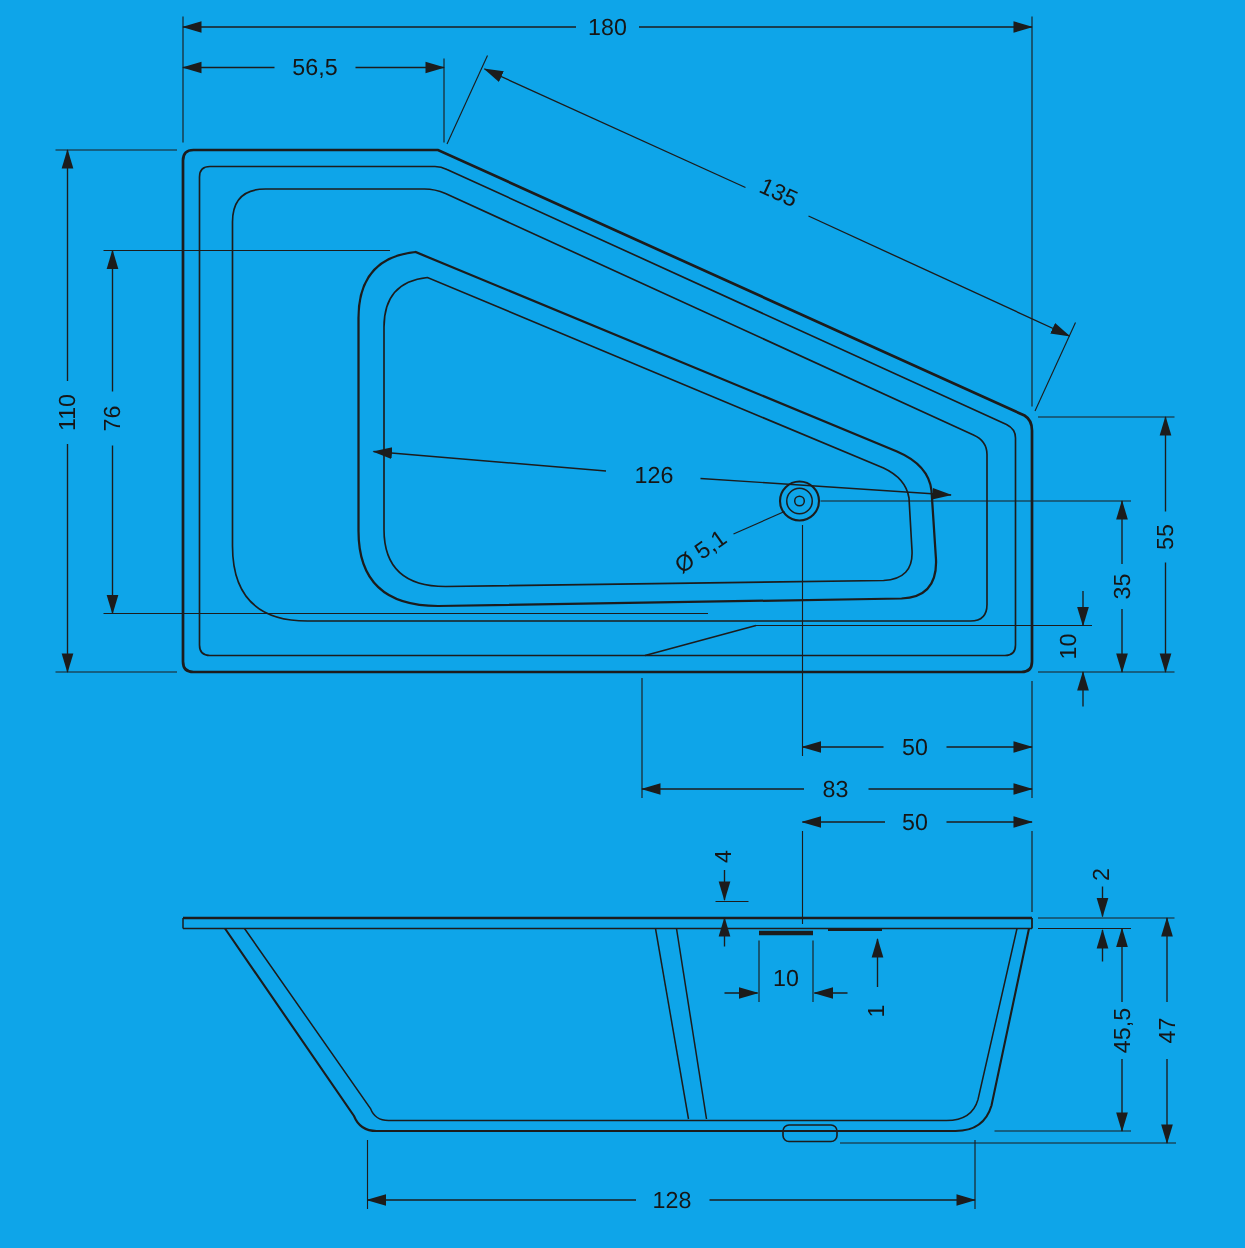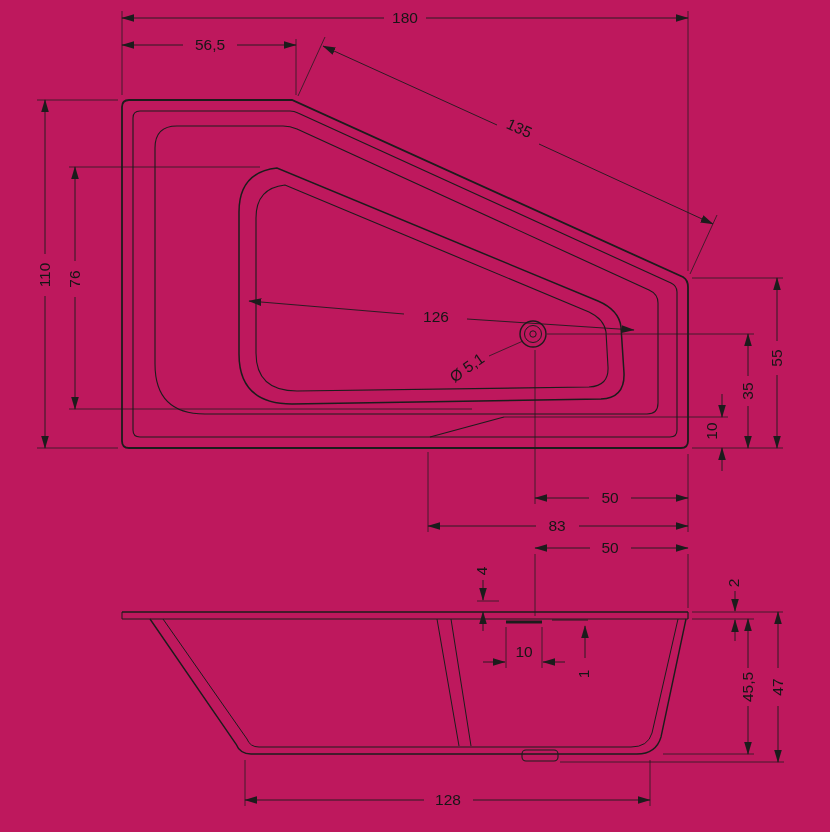--- a/index.html
+++ b/index.html
@@ -1,16 +1,16 @@
 <!DOCTYPE html>
 <html><head>
 <meta charset="utf-8">
 <style>
   html,body{margin:0;padding:0;background:#ffffff;}
-  .canvas{width:830px;height:832px;background:#be185d;position:relative;overflow:hidden;}
+  .canvas{width:830px;height:832px;background:#0ea5e9;position:relative;overflow:hidden;}
   svg{display:block;}
   text{font-family:"Liberation Sans", sans-serif;font-size:15.5px;fill:#161616;}
   .outline{fill:none;stroke:#1c1c1c;}
   .dim{stroke:#1c1c1c;stroke-width:0.9;fill:none;}
   .ext{stroke:#1c1c1c;stroke-width:0.75;fill:none;}
 </style>
 </head>
 <body>
 
 <div class="canvas">

